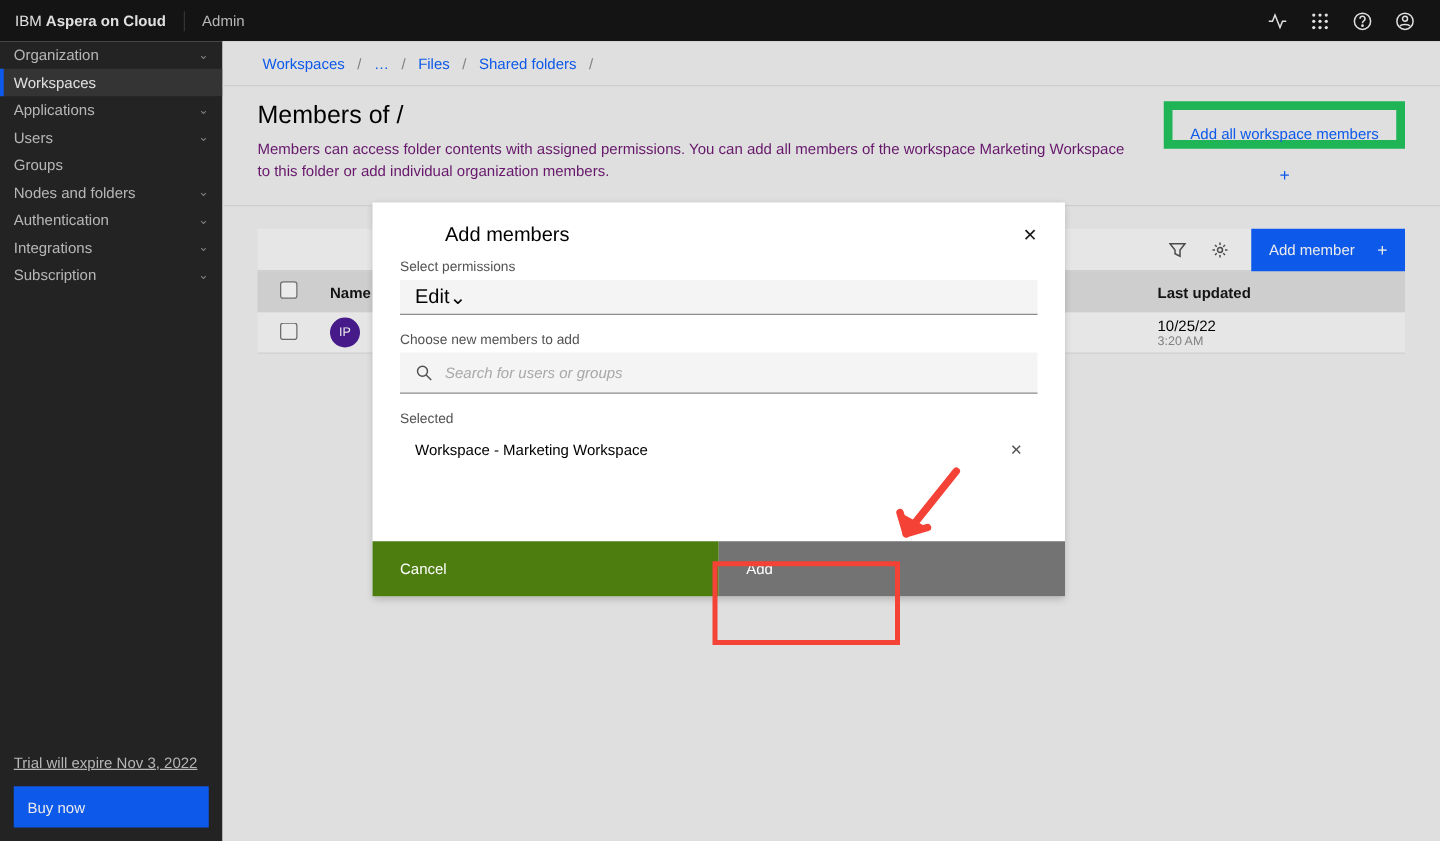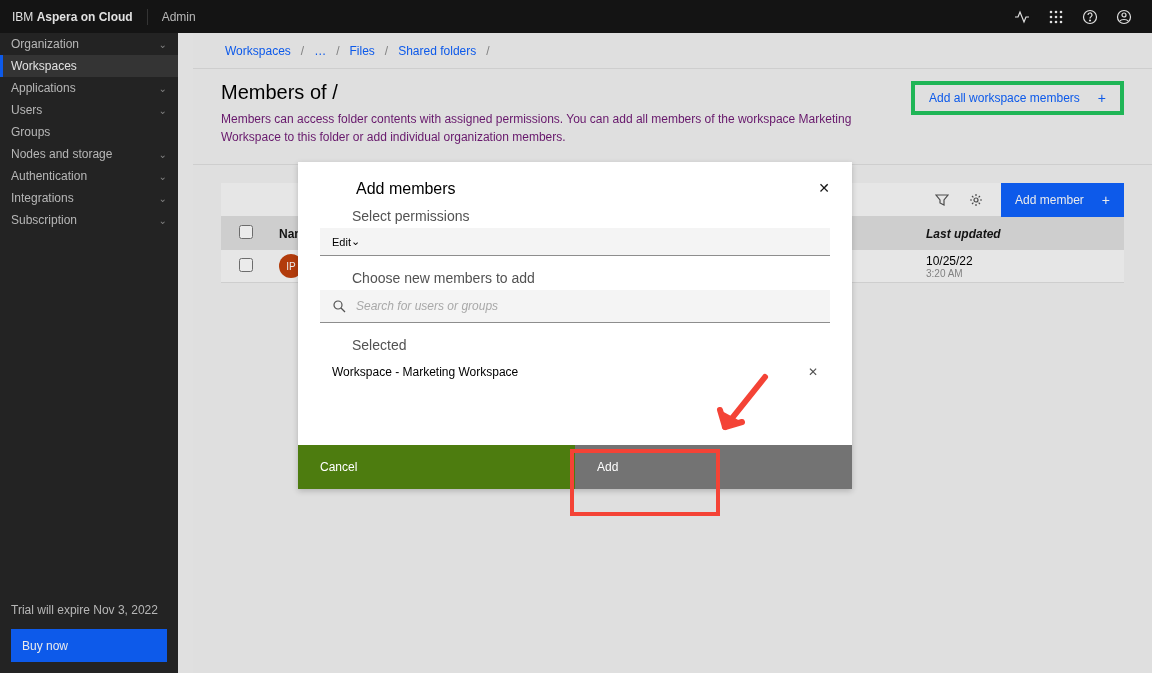--- a/index.html
+++ b/index.html
@@ -5,65 +5,65 @@
 * { margin:0; padding:0; box-sizing:border-box; font-family:-apple-system,BlinkMacSystemFont,"Segoe UI",Helvetica,Arial,sans-serif; }
 body { width:1152px; height:673px; overflow:hidden; background:#f4f4f4; position:relative; }
 
 .topbar { height:33px; background:#161616; color:#f4f4f4; display:flex; align-items:center; padding:0 12px; font-size:12px; }
 .topbar .brand strong { font-weight:600; }
 .topbar .divider { width:1px; height:16px; background:#393939; margin:0 14px; }
 .topbar .link { color:#c6c6c6; }
 .topbar .spacer { flex:1; }
 .topbar .hicon { width:32px; height:32px; display:flex; align-items:center; justify-content:center; color:#f4f4f4; margin-left:2px; }
 
-.layout { display:flex; height:calc(100% - 33px);gap:15px; }
+.layout { display:flex; height:calc(100% - 33px); }
 .sidebar { width:178px; background:#262626; color:#c6c6c6; display:flex; flex-direction:column; font-size:12px; }
 .sidebar .item { height:22px; display:flex; align-items:center; padding:0 11px; justify-content:space-between; cursor:pointer; }
 .sidebar .item.active { background:#393939; color:#f4f4f4; border-left:3px solid #0f62fe; padding-left:8px; }
 .sidebar .item .chev { font-size:10px; color:#8d8d8d; }
 .sidebar .bottom { margin-top:auto; padding:11px; }
-.sidebar .trial { font-size:12px; margin-bottom:12px; }
+.sidebar .trial { font-size:12px; margin-bottom:12px;text-decoration:underline; }
 .sidebar .buy { background:#0f62fe; color:#fff; height:33px; display:flex; align-items:center; padding:0 11px; font-size:12px; cursor:pointer; }
 
 .main { flex:1; background:#f2f2f2; }
 .crumbs { height:35px; display:flex; align-items:center; padding:0 28px; font-size:12px; color:#525252; }
 .crumbs .bc { color:#0f62fe; margin:0 4px; }
 .crumbs .sep { margin:0 6px; color:#8d8d8d; }
 .main .hr { height:1px; background:#e0e0e0; }
 .hero { padding:12px 28px 18px; display:flex; align-items:flex-start; }
 .hero .left { flex:1; padding-right:24px; }
 .hero h2 { font-size:20px; font-weight:400; margin-bottom:6px; }
 .hero p { font-size:12px; color:#701a75; line-height:1.5; max-width:760px; }
-.add-all { border:4px solid #22c55e; color:#0f62fe; height:34px; padding:0 14px; display:flex; align-items:center; gap:18px; font-size:12px; cursor:pointer; background:transparent; }
+.add-all { border:7px solid #22c55e; color:#0f62fe; height:34px; padding:12px 14px; display:flex; align-items:center; gap:18px; font-size:12px; cursor:pointer; background:transparent;flex-direction:column; }
 .plus { font-size:14px; }
 
 .tblwrap { padding:18px 28px; }
 .tblbar { height:34px; background:#fafafa; border-bottom:1px solid #e0e0e0; display:flex; align-items:center; justify-content:flex-end; gap:8px; padding:0 8px; }
 .tblbar .ticon { width:26px; height:26px; display:flex; align-items:center; justify-content:center; color:#525252; }
 .addmem { background:#0f62fe; color:#fff; height:34px; padding:0 14px; display:flex; align-items:center; gap:18px; font-size:12px; cursor:pointer; margin:-8px -8px -8px 4px; }
 .thead { height:33px; background:#e0e0e0; display:flex; align-items:center; padding:0 18px; font-size:12px; font-weight:600; color:#161616; }
 .thead .ck { width:40px; }
 .thead .c1 { flex:1; }
-.thead .c2 { width:180px;font-style:italic; }
+.thead .c2 { width:180px; }
 .trow { height:33px; background:#fafafa; display:flex; align-items:center; padding:0 18px; font-size:12px; border-bottom:1px solid #e0e0e0; }
 .trow .ck { width:40px; }
 .trow .c1 { flex:1; display:flex; align-items:center; gap:10px; }
 .trow .c2 { width:180px; }
-.av { width:24px; height:24px; border-radius:50%; background:#c2410c; color:#fff; display:flex; align-items:center; justify-content:center; font-size:10px; }
+.av { width:24px; height:24px; border-radius:50%; background:#4c1d95; color:#fff; display:flex; align-items:center; justify-content:center; font-size:10px; }
 .sub { color:#8d8d8d; font-size:10px; }
 input[type=checkbox]{ width:14px; height:14px; }
 
 .overlay { position:absolute; inset:0; background:rgba(0,0,0,0.08); }
 .modal { position:absolute; left:298px; top:162px; width:554px; background:#fff; box-shadow:0 2px 6px rgba(0,0,0,0.2); }
 .modal .mhead { padding:18px 22px 6px; display:flex; align-items:flex-start; justify-content:space-between;margin-left:36px; }
 .modal h3 { font-size:16px; font-weight:400; }
 .mclose { cursor:pointer; font-size:14px; color:#161616; }
 .msec { padding:4px 22px 10px; }
-.mlabel { font-size:14px; color:#525252; margin-bottom:4px;margin-left:32px; }
-.mselect { height:28px; border-bottom:1px solid #8d8d8d; background:#f4f4f4; display:flex; align-items:center; padding:0 12px; font-size:11px; cursor:pointer; }
+.mlabel { font-size:11px; color:#525252; margin-bottom:4px; }
+.mselect { height:28px; border-bottom:1px solid #8d8d8d; background:#f4f4f4; display:flex; align-items:center; padding:0 12px; font-size:16px; cursor:pointer; }
 .msearch { height:33px; border-bottom:1px solid #8d8d8d; background:#f4f4f4; display:flex; align-items:center; gap:10px; padding:0 12px; }
 .msearch input { border:none; background:transparent; outline:none; font-size:12px; flex:1; color:#701a75; }
 .msearch input::placeholder{ color:#a8a8a8; font-style:italic; }
 .selitem { display:flex; align-items:center; justify-content:space-between; padding:8px 12px; font-size:12px; }
 .selitem .x { cursor:pointer; color:#525252; }
 .mfoot { display:flex; height:44px; margin-top:48px; }
 .mbtn { flex:1; display:flex; align-items:center; padding:0 22px; font-size:12px; cursor:pointer; }
 .mbtn.cancel { background:#4d7c0f; color:#fff; }
 .mbtn.add { background:#737373; color:#fff; }
 
@@ -129,21 +129,21 @@
         <span class="chev">⌄</span>
       </div>
     <div class="item">
         <span>Users</span>
         <span class="chev">⌄</span>
       </div>
     <div class="item">
         <span>Groups</span>
       </div>
     <div class="item">
-        <span>Nodes and storage</span>
+        <span>Nodes and folders</span>
         <span class="chev">⌄</span>
       </div>
     <div class="item">
         <span>Authentication</span>
         <span class="chev">⌄</span>
       </div>
     <div class="item">
         <span>Integrations</span>
         <span class="chev">⌄</span>
       </div>

